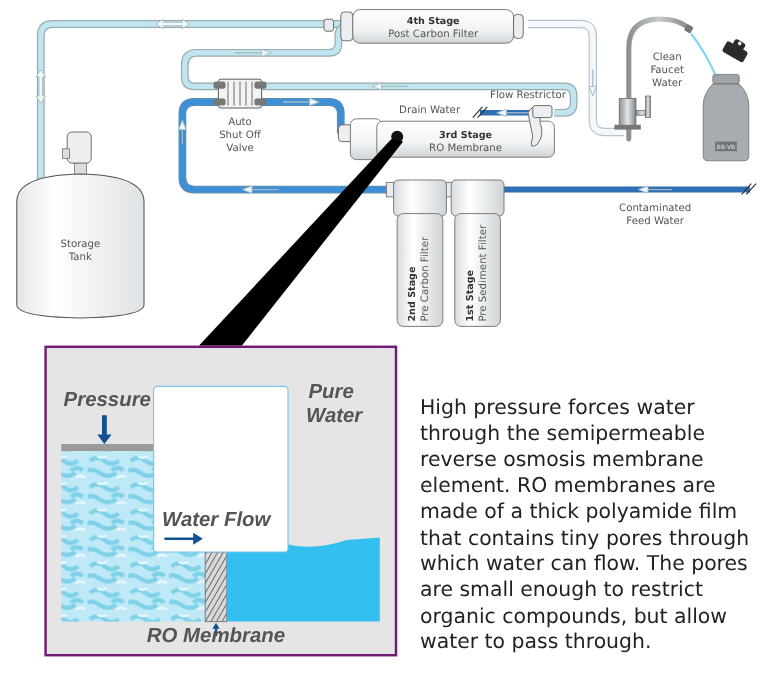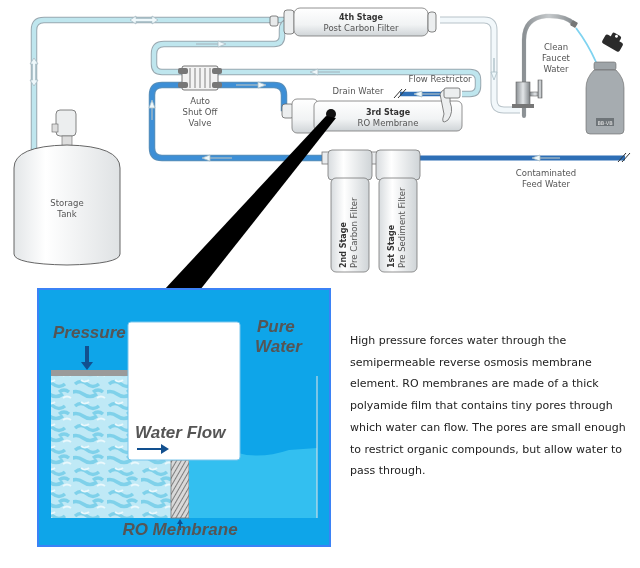--- a/index.html
+++ b/index.html
@@ -1,21 +1,21 @@
 <!DOCTYPE html>
 <html><head>
 <meta charset="utf-8">
 <style>
   html, body { margin: 0; padding: 0; background: #ffffff; }
   body { width: 640px; height: 568px; position: relative; overflow: hidden; font-family: "DejaVu Sans", sans-serif; }
   #diagram { position: absolute; left: 0; top: 0; width: 640px; height: 568px; }
   .lbl { font-family: "DejaVu Sans", sans-serif; fill: #555; font-size: 8.5px; }
   .lbl-bold { font-family: "DejaVu Sans", sans-serif; fill: #333; font-size: 8px; font-weight: bold; }
-  .detail-box { position: absolute; left: 37px; top: 288px; width: 294px; height: 259px; border: 2px solid #3b82f6; background: #0ea5e9; box-sizing: border-box; }
-  .description { position: absolute; left: 350px; top: 330px; width: 290px; font-family: "DejaVu Sans", sans-serif; font-size: 11px; line-height: 21.7px; color: #222; margin: 0; }
+  .detail-box { position: absolute; left: 37px; top: 288px; width: 294px; height: 259px; border: 2px solid #701a75; background: #e5e5e5; box-sizing: border-box; }
+  .description { position: absolute; left: 350px; top: 330px; width: 290px; font-family: "DejaVu Sans", sans-serif; font-size: 17px; line-height: 21.7px; color: #222; margin: 0; }
   .big-lbl { font-family: "Liberation Sans", sans-serif; font-style: italic; font-weight: bold; fill: #555; font-size: 17px; }
 </style>
 </head>
 <body>
 
 <svg id="diagram" viewBox="0 0 640 568" xmlns="http://www.w3.org/2000/svg">
   <defs>
     <linearGradient id="cyl" x1="0" x2="0" y1="0" y2="1">
       <stop offset="0" stop-color="#ffffff"></stop>
       <stop offset="0.6" stop-color="#f1f3f4"></stop>

